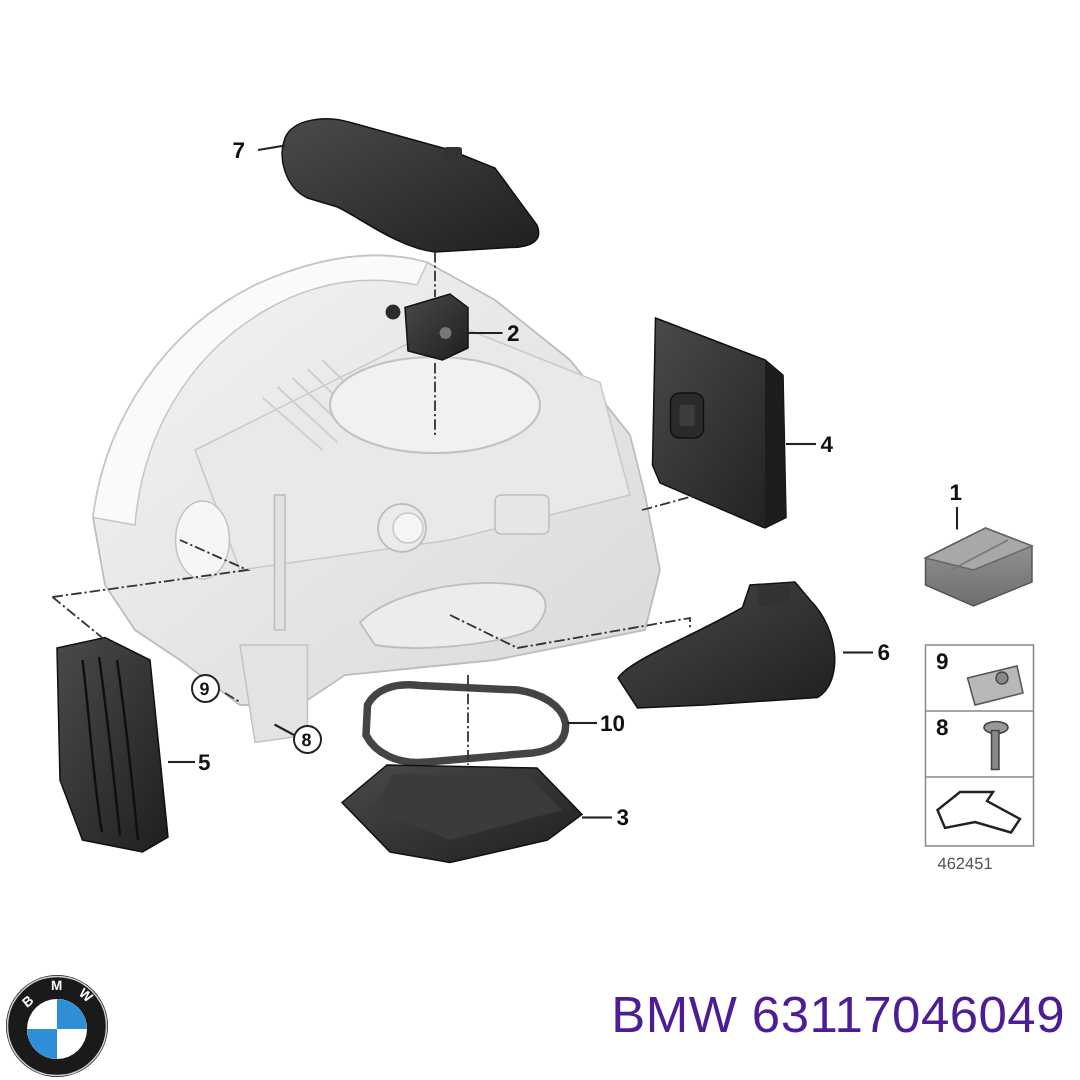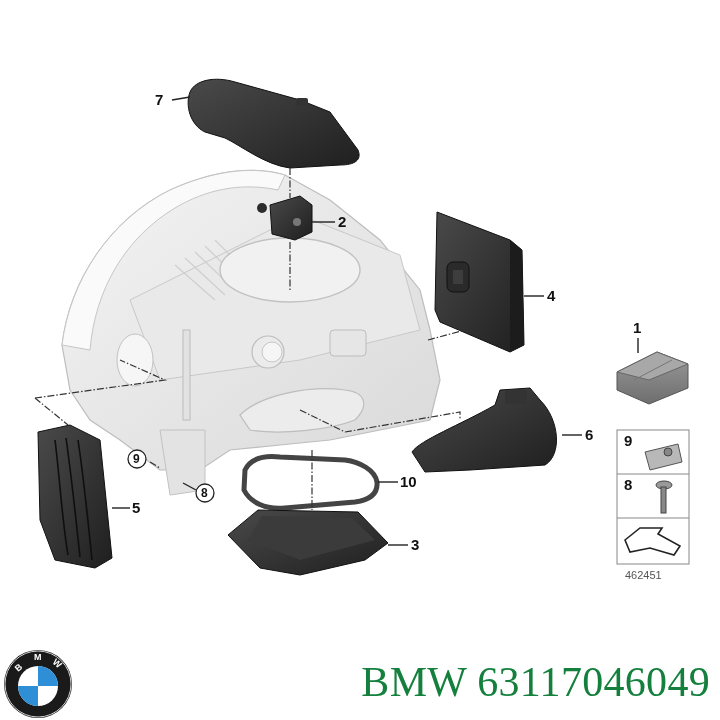--- a/index.html
+++ b/index.html
@@ -3,21 +3,21 @@
 <meta charset="utf-8">
 <style>
   html, body { margin: 0; padding: 0; background: #ffffff; }
   body { width: 720px; height: 720px; position: relative; overflow: hidden; font-family: "Liberation Sans", sans-serif; }
   #diagram { position: absolute; left: 0; top: 0; width: 720px; height: 720px; }
   .callout { font-family: "Liberation Sans", sans-serif; font-weight: bold; font-size: 15px; fill: #111; }
   .callout-circ { font-family: "Liberation Sans", sans-serif; font-weight: bold; font-size: 12px; fill: #111; }
   .lead { stroke: #222; stroke-width: 1.4; fill: none; }
   .dash { stroke: #333; stroke-width: 1.2; fill: none; stroke-dasharray: 7 2 1.5 2; }
   .diag-id { font-family: "Liberation Sans", sans-serif; font-size: 11px; fill: #555; }
-  .part-title { position: absolute; right: 10px; top: 658px; font-family: Liberation Serif, serif; font-size: 42px; color: #15803d; letter-spacing: 0.3px; }
+  .part-title { position: absolute; right: 10px; top: 658px; font-family: Liberation Sans, sans-serif; font-size: 34px; color: #4c1d95; letter-spacing: 0.3px; }
   .logo { position: absolute; left: 2px; top: 648px; width: 72px; height: 72px; }
 </style>
 </head>
 <body>
 
 <svg id="diagram" viewBox="0 0 720 720" xmlns="http://www.w3.org/2000/svg">
   <defs>
     <linearGradient id="gDark" x1="0" y1="0" x2="1" y2="1">
       <stop offset="0" stop-color="#4a4a4a"></stop>
       <stop offset="1" stop-color="#1f1f1f"></stop>

